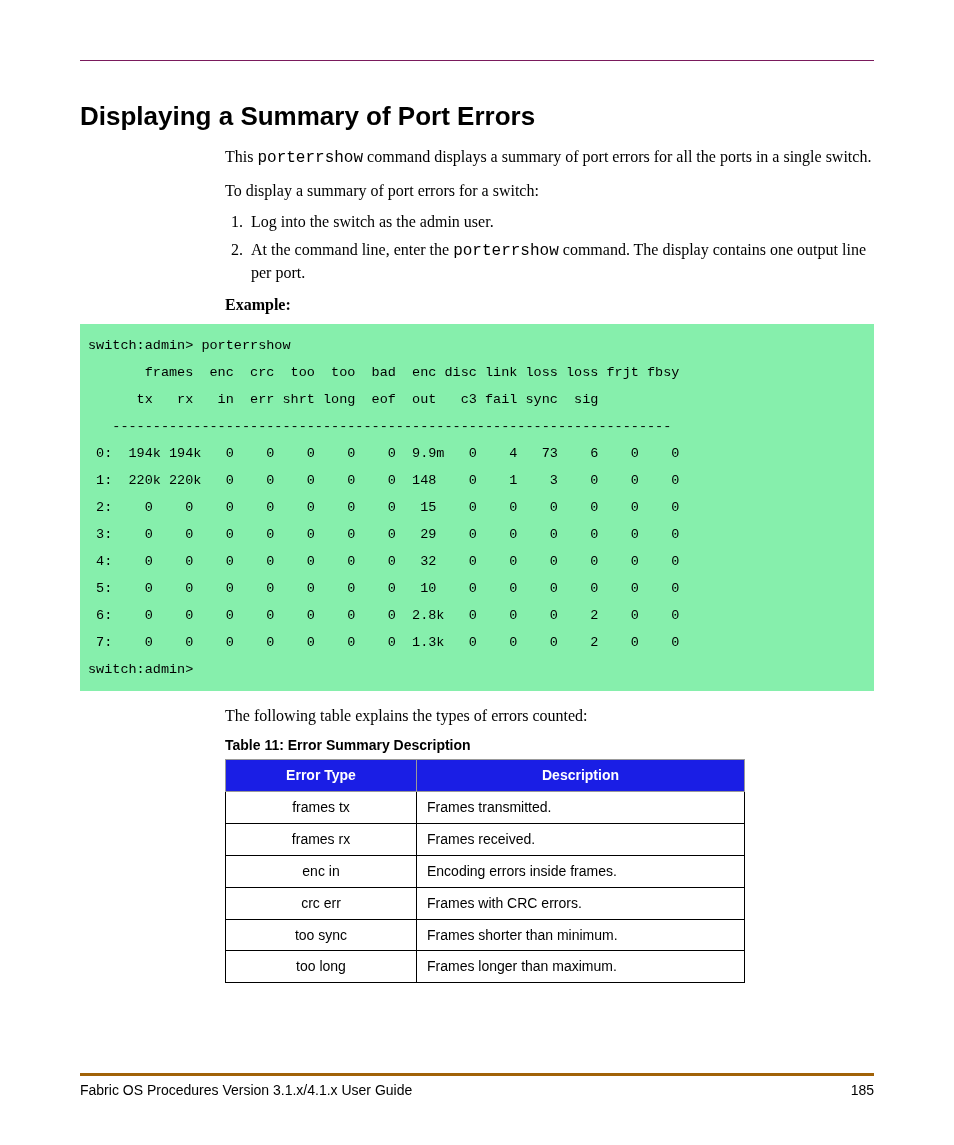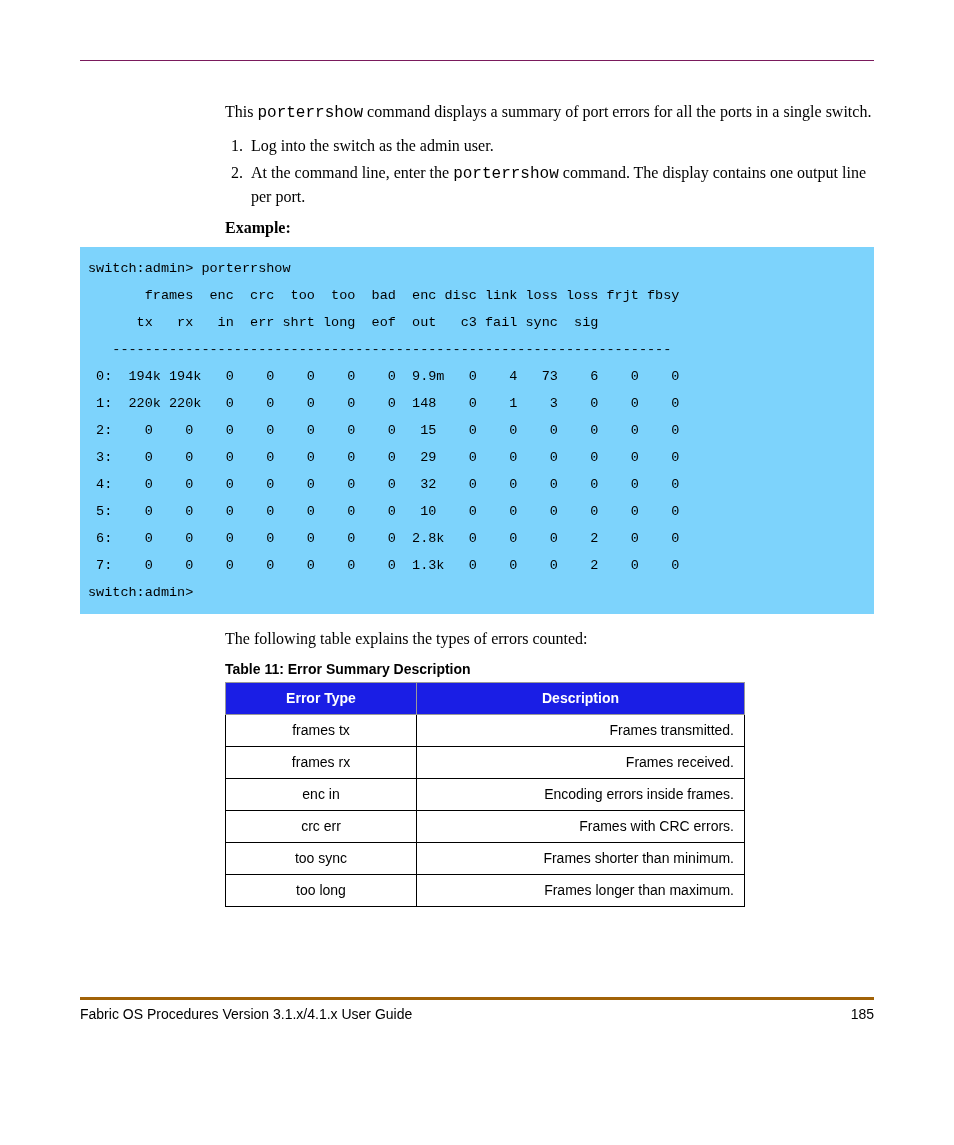--- a/index.html
+++ b/index.html
@@ -49,21 +49,21 @@
   .mono {
     font-family: "Courier New", monospace;
   }
   .example-label {
     font-weight: bold;
     font-family: Georgia, serif;
     margin-bottom: 6px;
   }
   pre.code-block {
     font-family: "Courier New", monospace;
-    background: #7dd3fc;
+    background: #86efac;
     font-size: 13.5px;
     line-height: 2.0;
     margin: 8px 0 14px 0;
     padding: 8px 8px 8px 8px;
     white-space: pre;
     overflow: hidden;
   }
   .table-caption {
     font-family: Arial, Helvetica, sans-serif;
     font-weight: bold;
@@ -88,45 +88,47 @@
   table.error-table td {
     border: 1px solid #000000;
     padding: 6px 10px;
     vertical-align: middle;
   }
   table.error-table td.col-type {
     text-align: center;
     width: 170px;
   }
   table.error-table td.col-desc {
-    text-align: right;
+    text-align: left;
   }
   .footer {
     margin-top: 90px;
     border-top: 3px solid #a16207;
     padding-top: 6px;
     font-family: "Arial Narrow", Arial, sans-serif;
     font-size: 14px;
     display: flex;
     justify-content: space-between;
   }
 </style>
 </head>
 <body>
 
 <div class="page">
 
   <div class="header-line"></div>
 
+  <h2 class="section-title">Displaying a Summary of Port Errors</h2>
 
   <div class="body-text">
     <p>
       <span>This </span><span class="mono">porterrshow</span><span> command displays a summary of port errors for all the ports in a single switch.</span>
     </p>
 
+    <p>To display a summary of port errors for a switch:</p>
 
     <ol class="steps">
       <li>Log into the switch as the admin user.</li>
       <li>
         <span>At the command line, enter the </span><span class="mono">porterrshow</span><span> command. The display contains one output line per port.</span>
       </li>
     </ol>
 
     <div class="example-label">Example:</div>
   </div>

